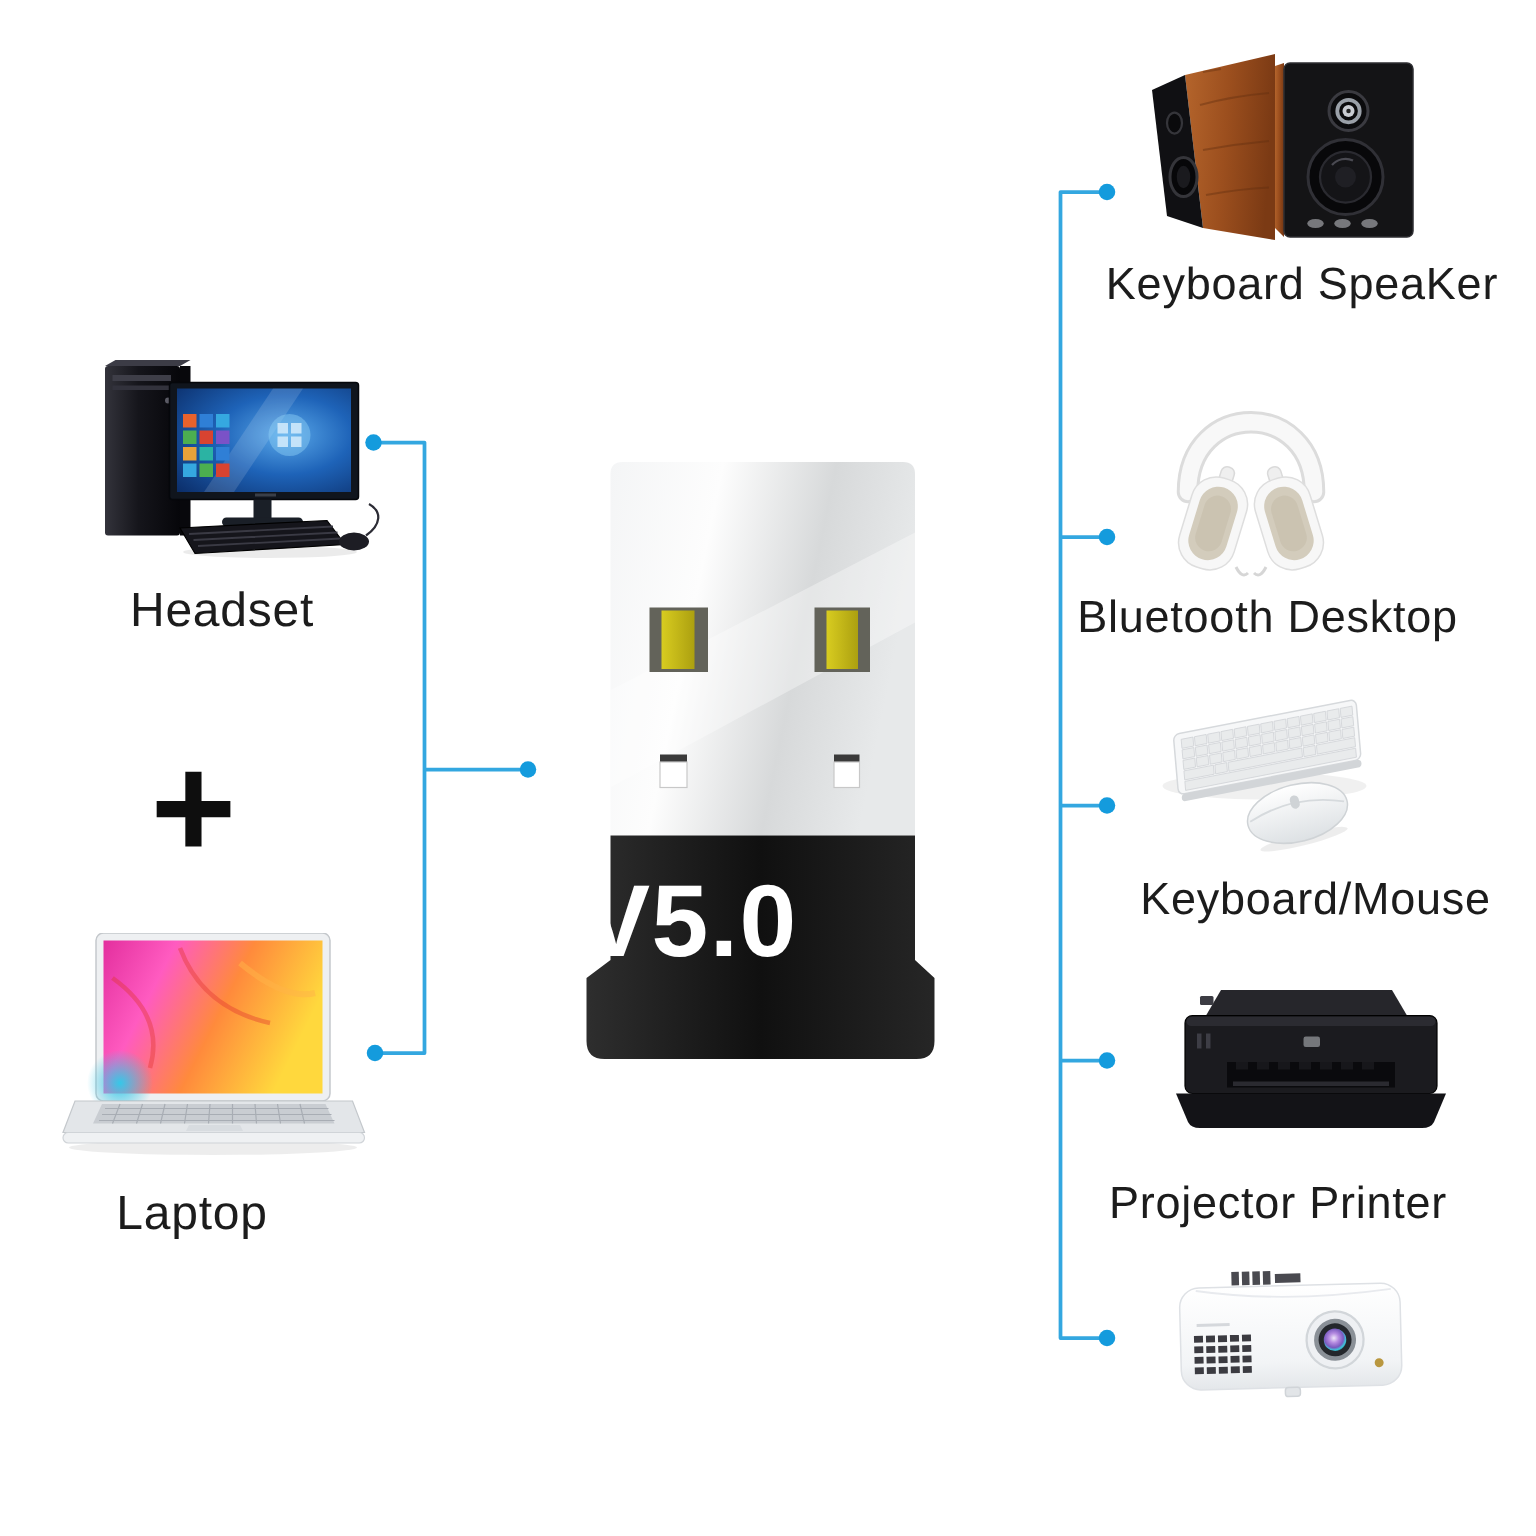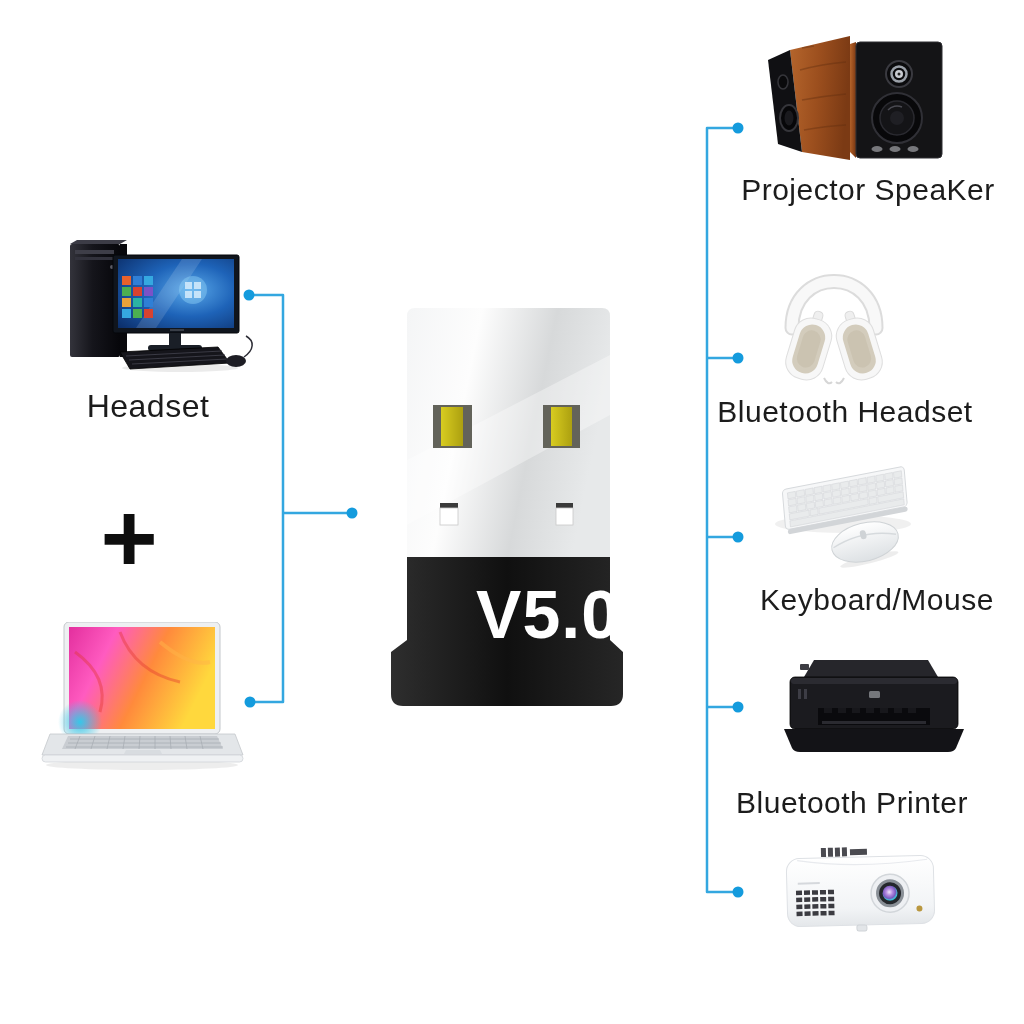--- a/index.html
+++ b/index.html
@@ -13,21 +13,21 @@
   .lbl{
     position:absolute;color:#1c1c1c;text-align:center;white-space:nowrap;
     font-size:30px;line-height:36px;letter-spacing:0.5px;
   }
   .lbl-left{font-size:32px;}
   .plus{
     position:absolute;left:77px;top:486px;width:104px;text-align:center;
     font-size:98px;font-weight:700;color:#0e0e0e;line-height:104px;
   }
   .ver{
-    position:absolute;left:388px;top:580px;width:232px;text-align:right;
+    position:absolute;left:388px;top:580px;width:232px;text-align:left;
     font-size:68px;font-weight:700;color:#ffffff;letter-spacing:1px;line-height:68px;
   }
 </style>
 </head>
 <body>
 
 <div class="canvas">
 
   <svg class="connectors" width="1024" height="1024" viewBox="0 0 1024 1024">
     <g fill="none" stroke="var(--line,#33A7E0)" stroke-width="2.5" stroke-linejoin="round">
@@ -143,20 +143,21 @@
         <polygon points="28,114 177,114 183,127 22,127" fill="#c9cdd2"></polygon>
         <g stroke="#a8adb4" stroke-width="0.8">
           <path d="M30,117 L179,117 M28,121 L181,121 M26,125 L183,125"></path>
           <path d="M40,114 L35,127 M55,114 L51,127 M70,114 L67,127 M85,114 L83,127 M100,114 L99,127 M115,114 L115,127 M130,114 L131,127 M145,114 L147,127 M160,114 L163,127"></path>
         </g>
         <polygon points="86,128 120,128 122,132 84,132" fill="#d8dce0"></polygon>
         <rect x="2" y="133" width="201" height="7" rx="3.5" fill="#eff1f3" stroke="#d0d4d8" stroke-width="0.8"></rect>
       </g>
     </svg>
   </figure>
+  <div class="lbl lbl-left" style="left:28px;top:790px;width:200px">Laptop</div>
 
   <figure class="fig" style="left:385px;top:300px;width:240px;height:415px">
     <svg width="240" height="415" viewBox="0 0 240 415">
       <defs>
         <linearGradient id="metal" x1="0" y1="0" x2="1" y2="0.25">
           <stop offset="0" stop-color="#f4f5f6"></stop>
             <stop offset="0.35" stop-color="#fdfdfd"></stop>
           <stop offset="0.7" stop-color="#d7d9da"></stop>
             <stop offset="1" stop-color="#e7e9ea"></stop>
         </linearGradient>
@@ -218,21 +219,21 @@
         <circle cx="135" cy="88" r="25" fill="#08080a" stroke="#303036" stroke-width="2"></circle>
         <circle cx="135" cy="88" r="17" fill="#141417" stroke="#2a2a30" stroke-width="1.5"></circle>
         <circle cx="135" cy="88" r="7" fill="#1f1f24"></circle>
         <path d="M126,80 A12,12 0 0 1 140,77" stroke="#4a4a52" stroke-width="1.5" fill="none"></path>
         <ellipse cx="115" cy="119" rx="5.5" ry="3" fill="#77787c"></ellipse>
         <ellipse cx="133" cy="119" rx="5.5" ry="3" fill="#77787c"></ellipse>
         <ellipse cx="151" cy="119" rx="5.5" ry="3" fill="#77787c"></ellipse>
       </g>
     </svg>
   </figure>
-  <div class="lbl" style="left:718px;top:172px;width:300px">Projector SpeaKer</div>
+  <div class="lbl" style="left:718px;top:172px;width:300px">Keyboard SpeaKer</div>
 
   <figure class="fig" style="left:778px;top:244px;width:112px;height:142px">
     <svg width="112" height="142" viewBox="0 0 112 142">
       <g fill="none" stroke-linecap="round">
         <path d="M14,84 C14,22 98,22 98,84" stroke="#dcdcdc" stroke-width="15"></path>
         <path d="M14,84 C14,22 98,22 98,84" stroke="#f8f8f8" stroke-width="11"></path>
       </g>
       <g transform="rotate(17 31 104)">
         <rect x="26" y="66" width="9" height="14" rx="4" fill="#efefef" stroke="#dadada"></rect>
         <rect x="12" y="74" width="38" height="62" rx="17" fill="#f7f7f7" stroke="#dedede"></rect>
@@ -241,21 +242,21 @@
       </g>
       <g transform="rotate(-17 81 104)">
         <rect x="77" y="66" width="9" height="14" rx="4" fill="#efefef" stroke="#dadada"></rect>
         <rect x="62" y="74" width="38" height="62" rx="17" fill="#f7f7f7" stroke="#dedede"></rect>
         <rect x="68" y="80" width="26" height="50" rx="13" fill="#d3ccbc"></rect>
         <rect x="72" y="86" width="18" height="38" rx="9" fill="#c7bfad" opacity="0.7"></rect>
       </g>
       <path d="M46,134 q4,8 8,4 M66,134 q-4,8 -8,4" stroke="#d6d6d6" stroke-width="2" fill="none"></path>
     </svg>
   </figure>
-  <div class="lbl" style="left:695px;top:394px;width:300px">Bluetooth Headset</div>
+  <div class="lbl" style="left:695px;top:394px;width:300px">Bluetooth Desktop</div>
 
   <figure class="fig" style="left:765px;top:458px;width:165px;height:112px">
     <svg width="165" height="112" viewBox="0 0 165 112">
       <defs>
         <linearGradient id="mgrad" x1="0" y1="0" x2="0" y2="1">
           <stop offset="0" stop-color="#ffffff"></stop>
             <stop offset="1" stop-color="#dde1e4"></stop>
         </linearGradient>
       </defs>
       <ellipse cx="78" cy="66" rx="68" ry="9" fill="#000000" opacity="0.06"></ellipse>
@@ -345,21 +346,21 @@
             <rect x="88" y="53" width="8" height="5"></rect>
             <rect x="102" y="53" width="8" height="5"></rect>
             <rect x="116" y="53" width="8" height="5"></rect>
             <rect x="130" y="53" width="8" height="5"></rect>
         </g>
         <rect x="44" y="66" width="104" height="3" fill="#2a2a30"></rect>
         <path d="M6,74 H186 L178,93 Q176,97 170,97 H22 Q16,97 14,93 Z" fill="#131317"></path>
       </g>
     </svg>
   </figure>
-  <div class="lbl" style="left:702px;top:785px;width:300px">Bluetooth Printer</div>
+  <div class="lbl" style="left:702px;top:785px;width:300px">Projector Printer</div>
 
   <figure class="fig" style="left:778px;top:845px;width:165px;height:95px">
     <svg width="165" height="95" viewBox="0 0 165 95">
       <defs>
         <linearGradient id="pjg" x1="0" y1="0" x2="0" y2="1">
           <stop offset="0" stop-color="#ffffff"></stop>
             <stop offset="0.75" stop-color="#f2f4f6"></stop>
             <stop offset="1" stop-color="#e4e7ea"></stop>
         </linearGradient>
         <radialGradient id="iris" cx="0.45" cy="0.42" r="0.62">

